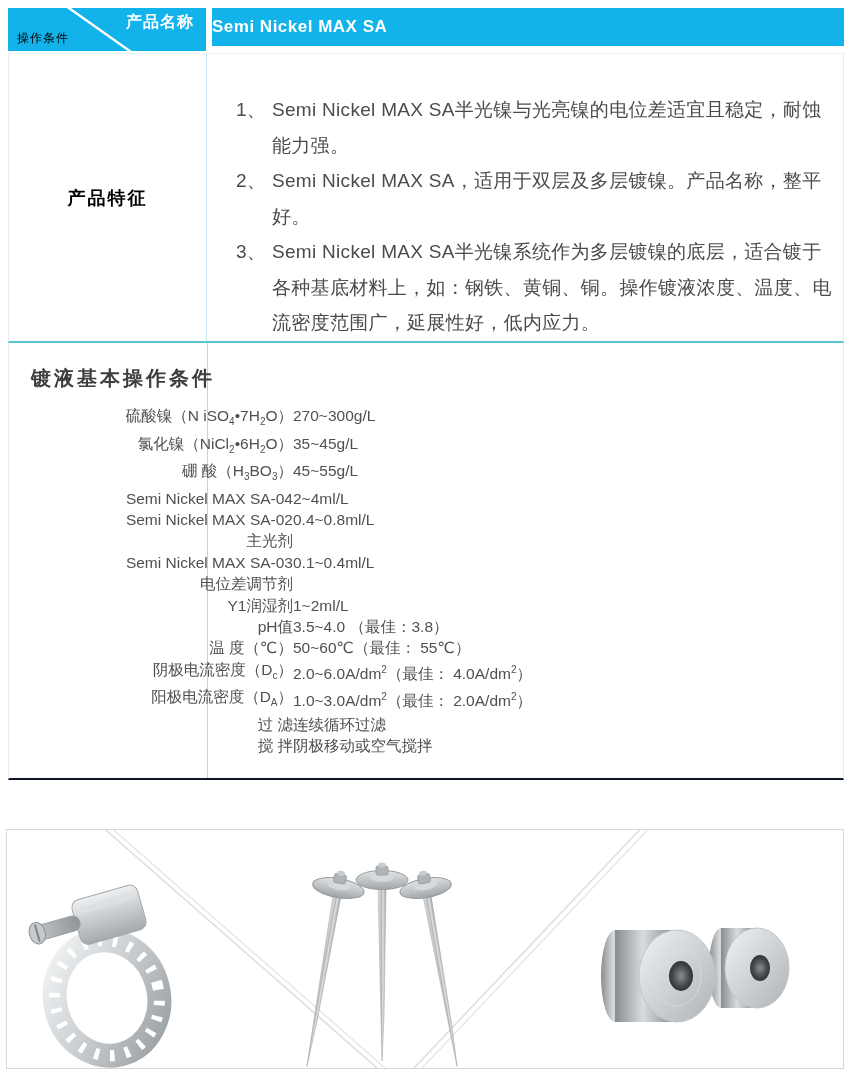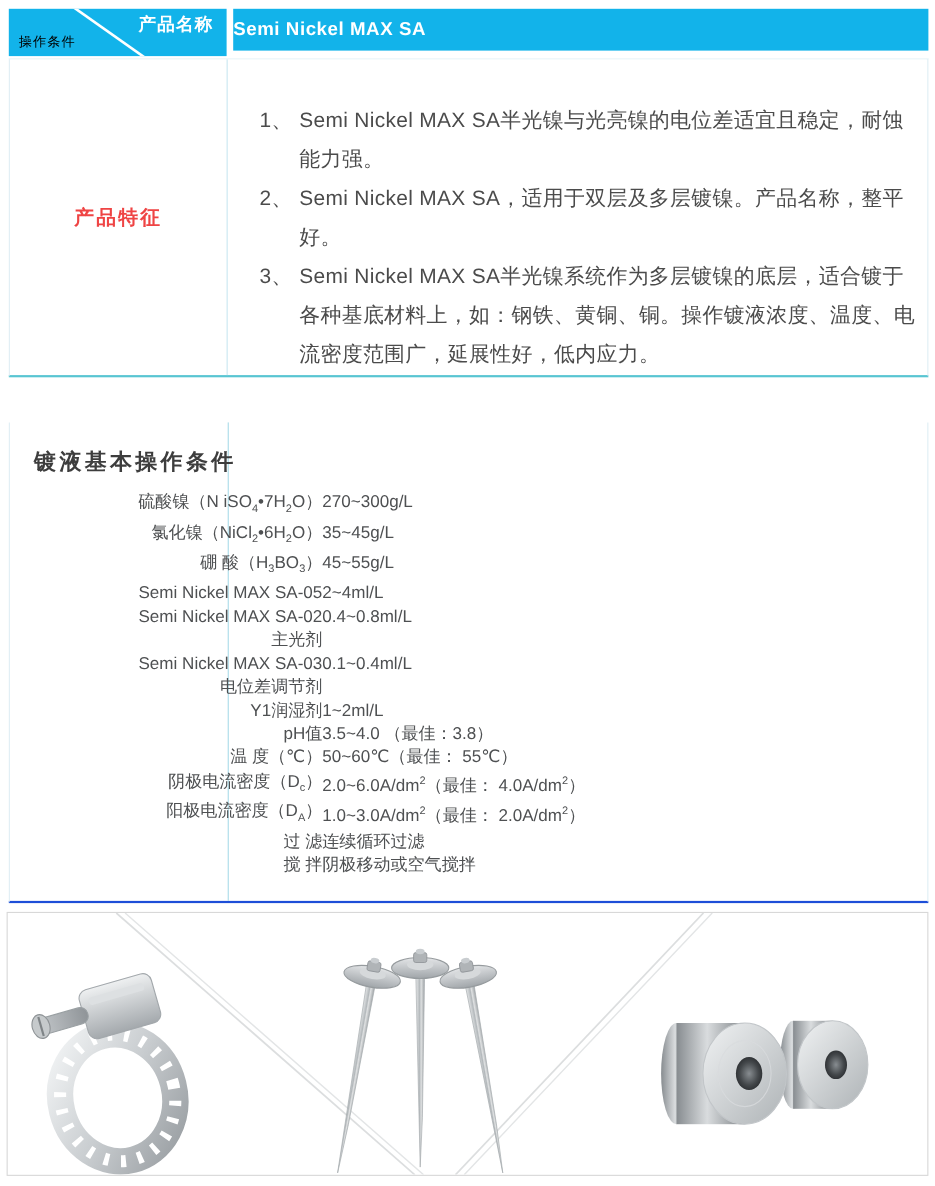--- a/index.html
+++ b/index.html
@@ -36,35 +36,34 @@
 
   .frow {
     position:relative; height:290px;
     border:1px solid #dfeef4; border-top-color:#e8f4f8;
     border-bottom:2px solid #58c5d2;
   }
   .flabel {
     position:absolute; left:0; top:0; bottom:0; width:198px;
     border-right:1px solid #c9e7f1;
     display:flex; align-items:center; justify-content:center;
-    font-size:18px; font-weight:bold; color:#ef4444; letter-spacing:2px;text-align:center;
+    font-size:18px; font-weight:bold; color:#000000; letter-spacing:2px;text-align:center;
   }
   .fbody {
     position:absolute; left:227px; right:10px; top:38px;
     font-size:19px; color:#4b4b4b; letter-spacing:.3px;
   }
   .fitem { display:flex; line-height:35.5px; }
   .fnum { flex:0 0 36px; }
   .ftext { flex:1; }
 
   .brow {
     position:relative; height:437px;
     border-left:1px solid #dfeef4; border-right:1px solid #dfeef4;
-    border-bottom:2px solid #1d4ed8;
-    margin-top:41px;
+    border-bottom:2px solid #0f172a;
   }
   .bdivider { position:absolute; left:198px; top:0; bottom:0; width:1px; background:#aadbe9; }
   .bheading {
     position:absolute; left:22px; top:22px;
     font-size:20px; font-weight:bold; color:#3d3d3d; letter-spacing:3px;
   }
   .plist { position:absolute; left:22px; top:62px; right:10px; }
   .prow { display:flex; line-height:21.4px; font-size:15.5px; color:#4e5052; }
   .plabel { flex:0 0 262px;text-align:right; }
   .pvalue { flex:1; }
@@ -127,21 +126,21 @@
           </div>
           <div class="prow">
             <span class="plabel">氯化镍（NiCl<sub>2</sub>•6H<sub>2</sub>O）</span>
             <span class="pvalue">35~45g/L</span>
           </div>
           <div class="prow">
             <span class="plabel">硼 酸（H<sub>3</sub>BO<sub>3</sub>）</span>
             <span class="pvalue">45~55g/L</span>
           </div>
           <div class="prow">
-            <span class="plabel">Semi Nickel MAX SA-05</span>
+            <span class="plabel">Semi Nickel MAX SA-04</span>
             <span class="pvalue">2~4ml/L</span>
           </div>
           <div class="prow">
             <span class="pvalue"></span>
           </div>
           <div class="prow">
             <span class="plabel">Semi Nickel MAX SA-02</span>
             <span class="pvalue">0.4~0.8ml/L</span>
           </div>
           <div class="prow">

